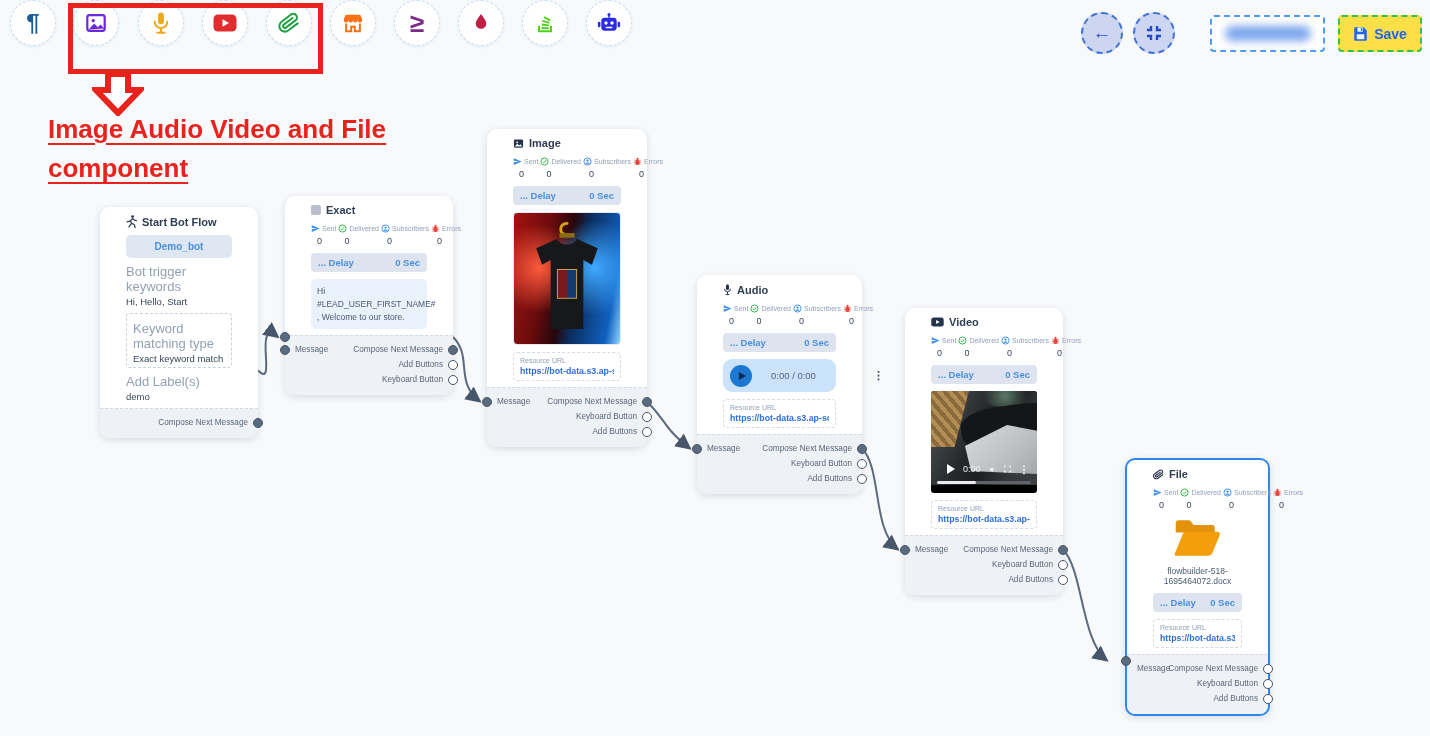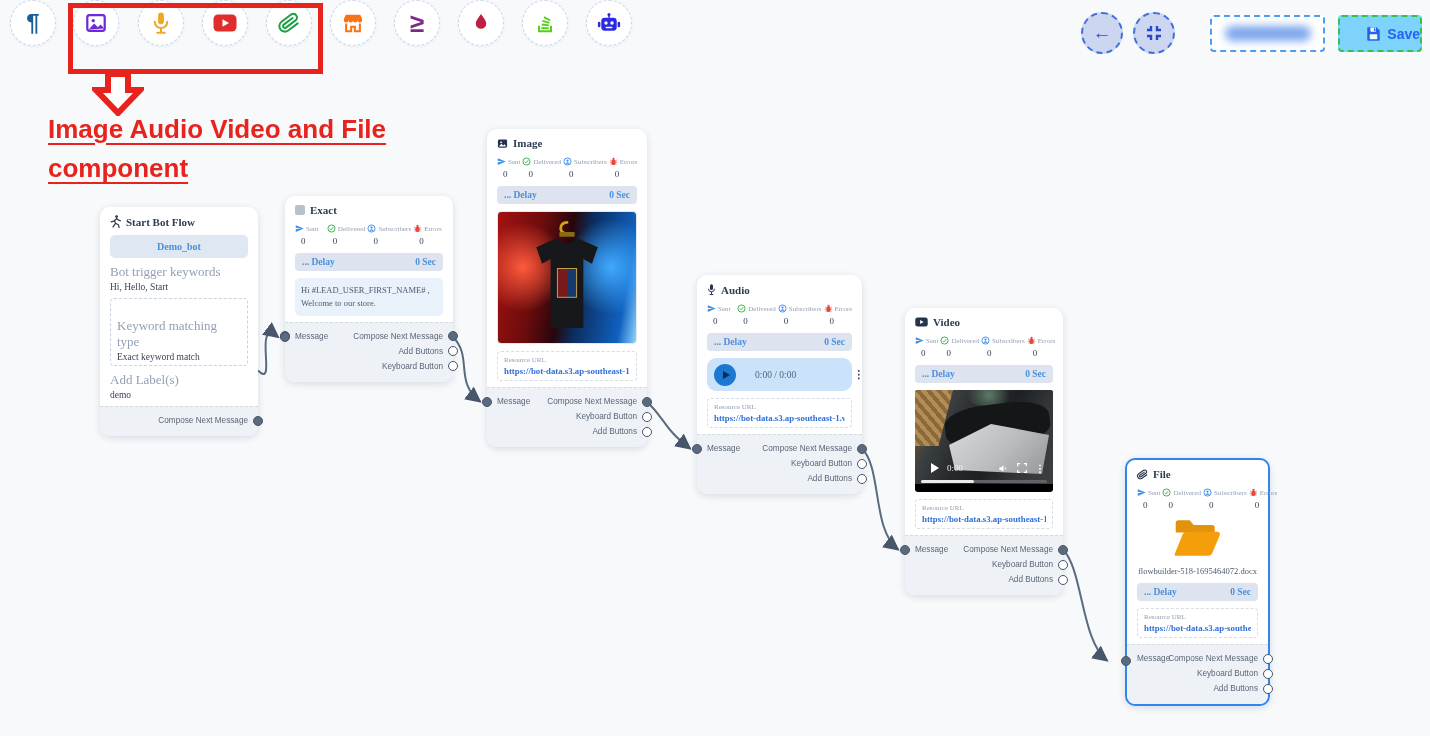--- a/index.html
+++ b/index.html
@@ -16,26 +16,26 @@
   .annotation-text { position:absolute; left:48px; top:110px; width:382px; font-size:26px; font-weight:700;
     color:#e8221c; text-decoration:underline; text-underline-offset:5px; line-height:39px; z-index:4; }
 
   
   .circle-btn { position:absolute; width:42px; height:42px; border-radius:50%; background:#ccd6f0;
     border:2px dashed #3f6fd8; display:flex; align-items:center; justify-content:center; color:#2749c9; z-index:3; }
   .blur-box { position:absolute; left:1210px; top:15px; width:115px; height:37px; border:2px dashed #4d9df2;
     border-radius:4px; background:#fff; display:flex; align-items:center; justify-content:center; z-index:3; }
   .blur-blob { width:86px; height:15px; background:#5b8fe8; border-radius:8px; filter:blur(4px); opacity:.8; }
   .save-btn { position:absolute; left:1338px; top:15px; width:84px; height:37px; border:2px dashed #35c04f;
-    border-radius:4px; background:#7dd3fc; display:flex; align-items:center; justify-content:flex-end; gap:6px;
+    border-radius:4px; background:#fde047; display:flex; align-items:center; justify-content:center; gap:6px;
     color:#2563eb; font-weight:700; font-size:14px; z-index:3; }
 
   
   .node { position:absolute; background:#fff; border-radius:10px; box-shadow:0 2px 7px rgba(40,60,90,.15); z-index:2; font-size:9px; color:#39445a; }
-  .node .body { padding:8px 10px 6px;font-family:Liberation Serif, serif; }
+  .node .body { padding:8px 26px 6px; }
   .node .foot { background:#eef1f5; border-top:1px dashed #d5dbe3; border-radius:0 0 9px 9px; padding:6px 10px 8px; }
   .ntitle { display:flex; align-items:center; gap:5px; font-size:11px; font-weight:700; color:#2f3c52; }
   .stats { display:grid; grid-template-columns:1fr 1fr 1fr 1fr; margin-top:8px; column-gap:2px; }
   .s-lb { display:flex; align-items:center; gap:2px; font-size:7px; color:#93a0b4; white-space:nowrap; }
   .s-v { font-size:9px; color:#39445a; margin-top:3px; padding-left:6px; }
   .delay { margin-top:7px; background:#dde4ef; border-radius:4px; padding:4px 7px; display:flex;
     justify-content:space-between; font-size:9.5px; color:#4a90dd; font-weight:600; }
   .resource { margin-top:7px; border:1px dashed #d4dce6; border-radius:4px; padding:4px 6px; }
   .res-lb { font-size:7px; color:#93a0b4; }
   .res-url { font-size:8.8px; font-weight:700; color:#2f6fd6; white-space:nowrap; overflow:hidden; margin-top:2px; }
@@ -217,21 +217,21 @@
       <svg width="11" height="13" viewBox="0 0 14 18">
         <circle cx="8.5" cy="2.2" r="2" fill="#2f3c52"></circle>
         <path d="M8.5 5l-3 3 1.5 3.5-3.5 5M8.5 5l3.5 2.5 2 .5M7 11.5l4 2 1 4M4.5 8.5L1 9.5" fill="none" stroke="#2f3c52" stroke-width="1.7" stroke-linecap="round" stroke-linejoin="round"></path>
       </svg>
       <span>Start Bot Flow</span>
     </div>
     <div class="demo-box">Demo_bot</div>
     <div class="fld-lb">Bot trigger keywords</div>
     <div class="fld-v">Hi, Hello, Start</div>
     <div class="match-box">
-      <div class="fld-lb" style="margin-top:16px">Keyword matching type</div>
+      <div class="fld-lb" style="margin-top:4px">Keyword matching type</div>
       <div class="fld-v">Exact keyword match</div>
     </div>
     <div class="fld-lb">Add Label(s)</div>
     <div class="fld-v">demo</div>
   </div>
   <div class="foot">
     <div class="frow">
       <span>Compose Next Message</span>
       <span class="port filled r" id="p-start-cnm"></span>
     </div>

